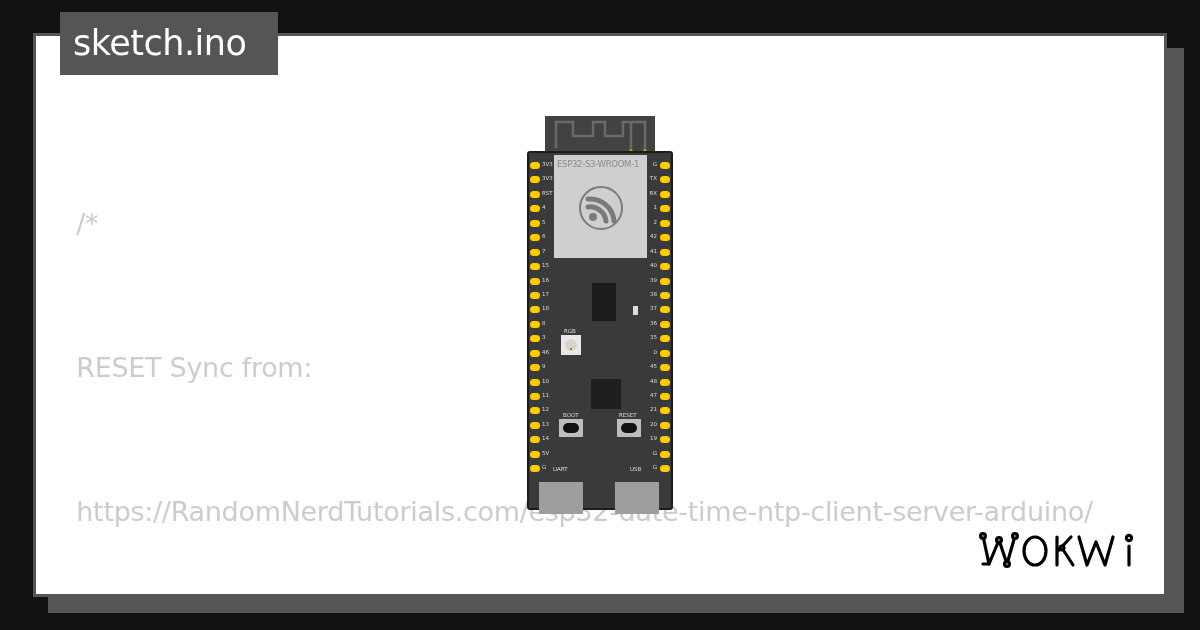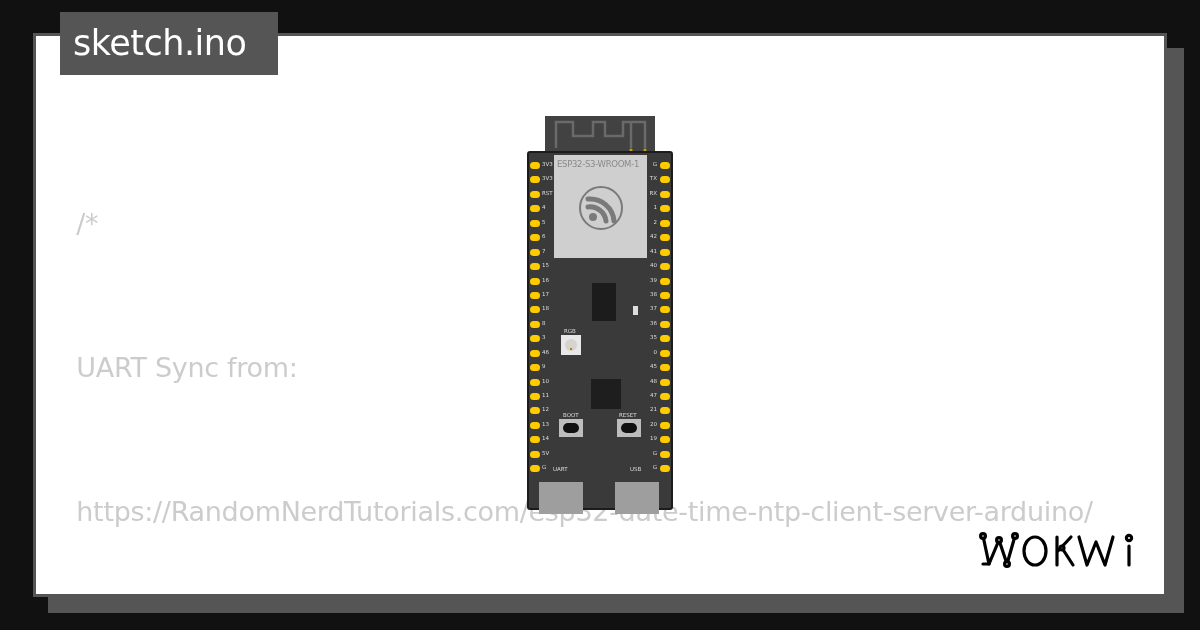--- a/index.html
+++ b/index.html
@@ -86,21 +86,21 @@
   }
 </style>
 </head>
 <body>
 
 <div class="shadow"></div>
 
 <div class="card">
   <div class="code">
     <div class="code-line"> /*</div>
-    <div class="code-line"> UART Sync from:</div>
+    <div class="code-line"> RESET Sync from:</div>
     <div class="code-line"> https://RandomNerdTutorials.com/esp32-date-time-ntp-client-server-arduino/</div>
     
     
     
     
     
     
     
     
   </div>

